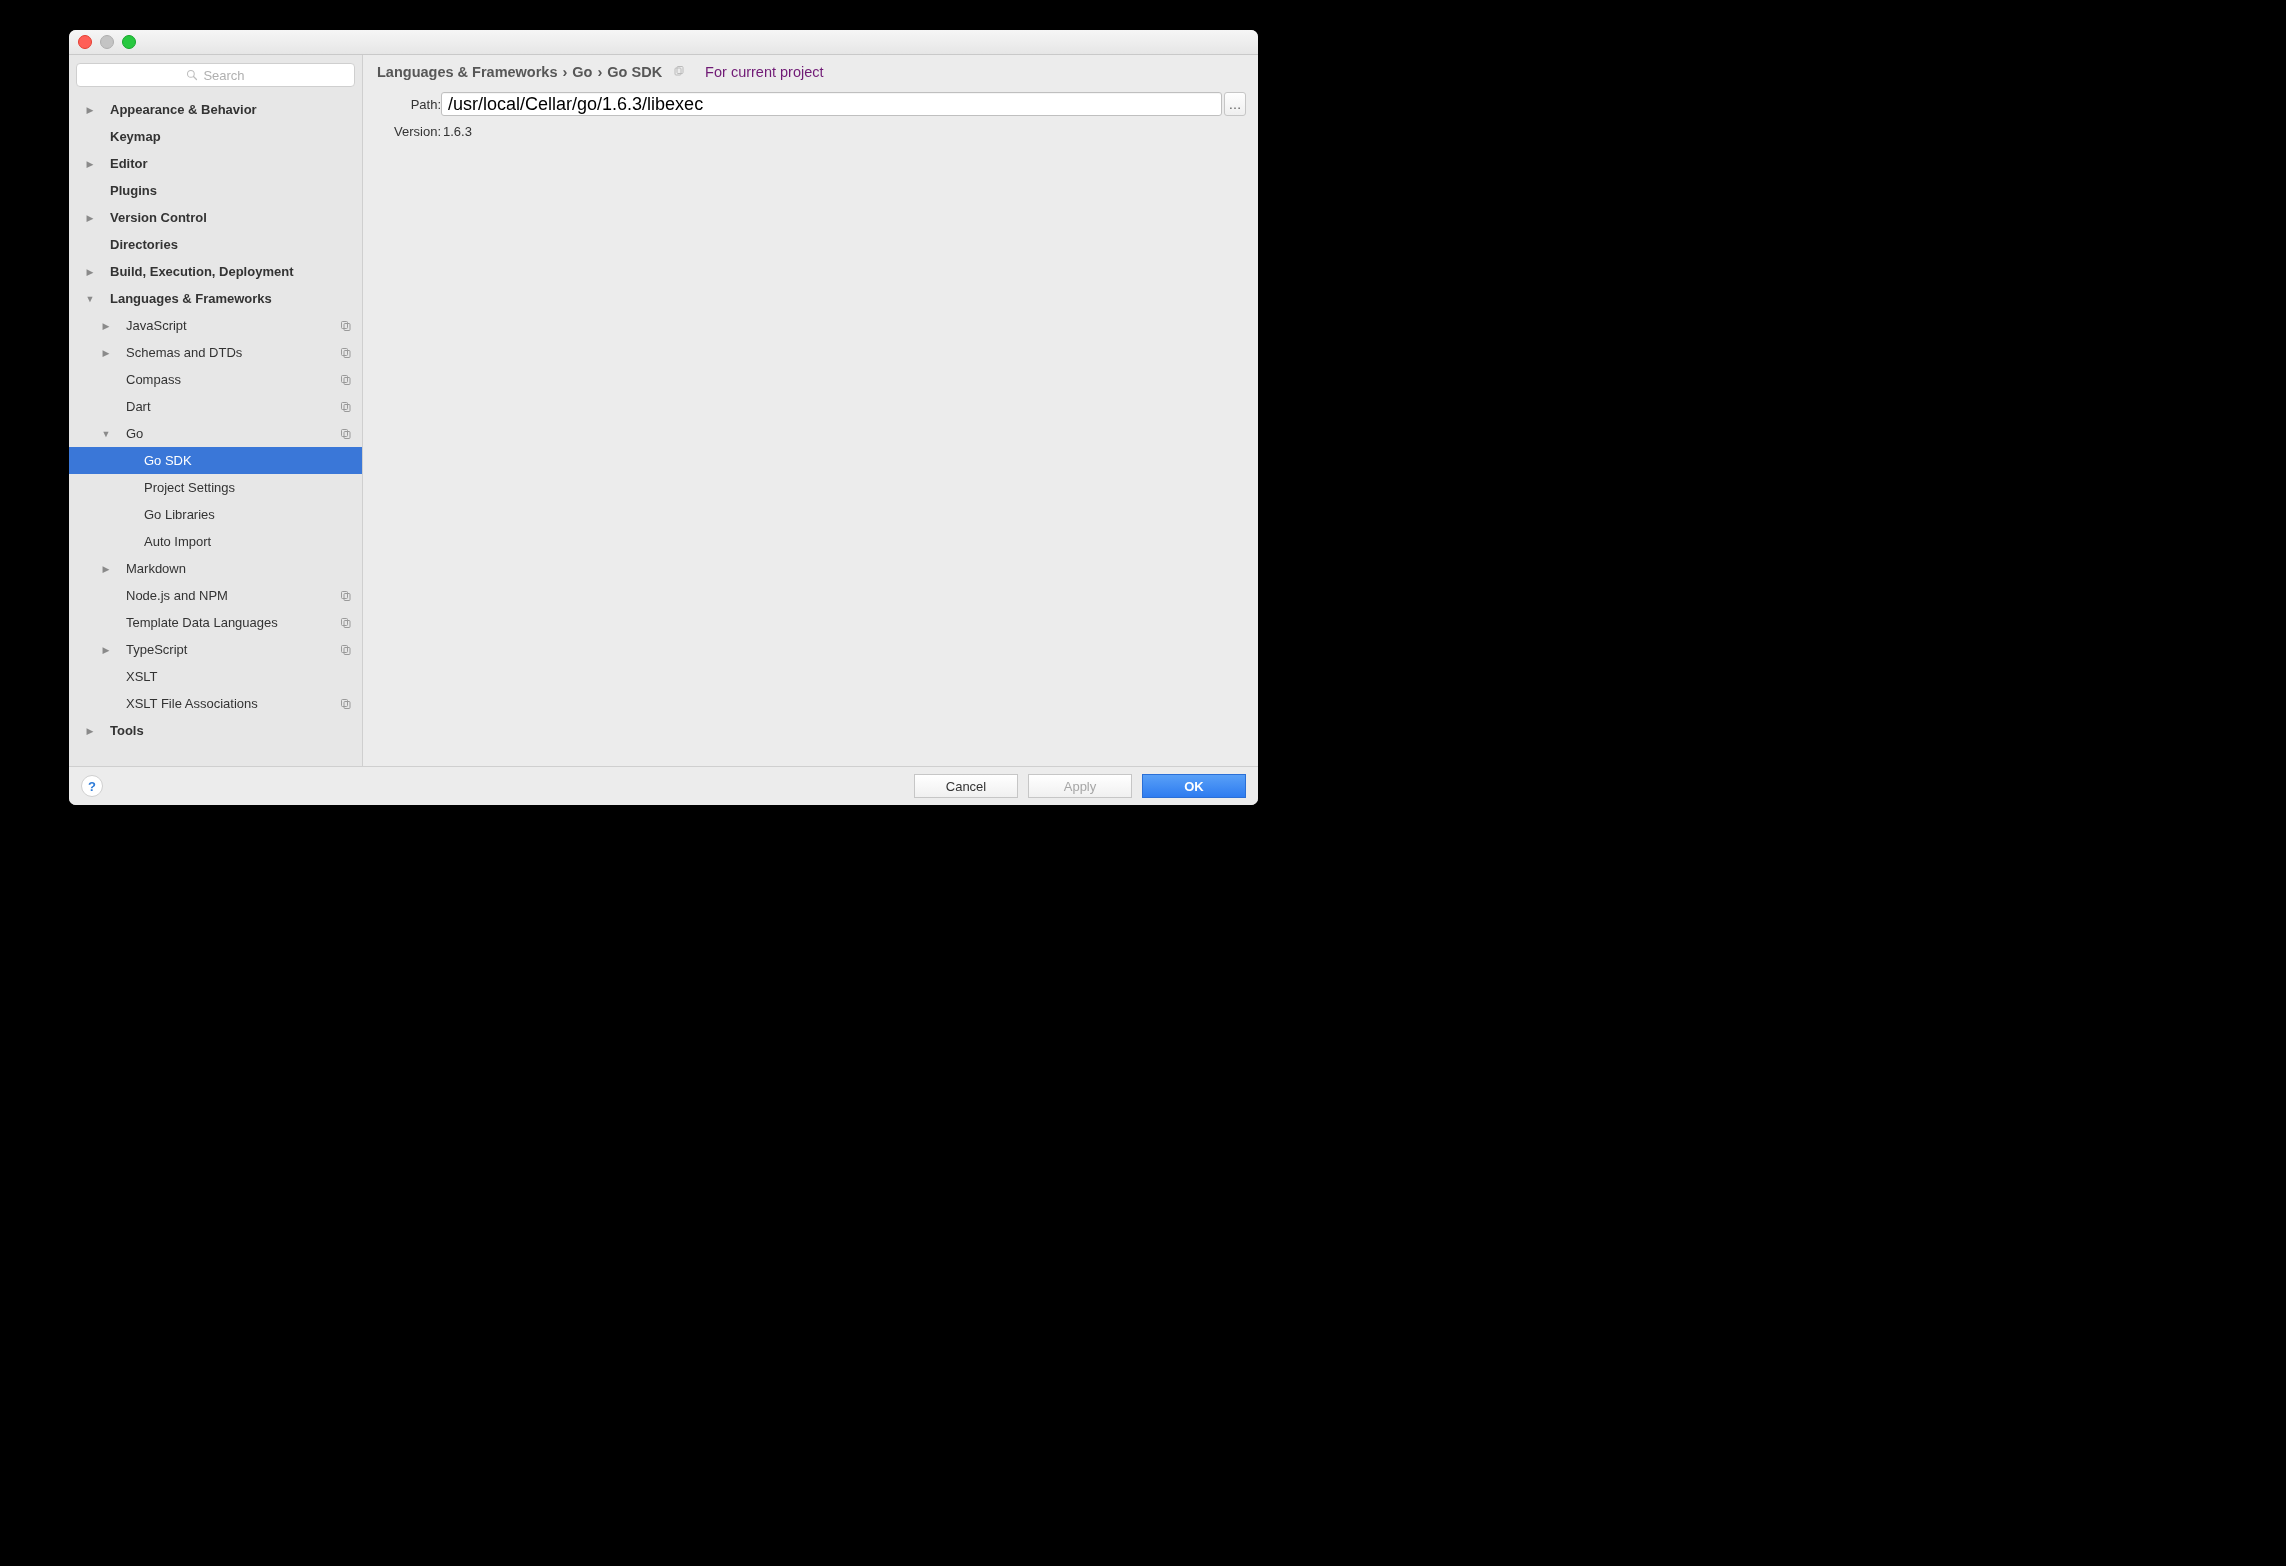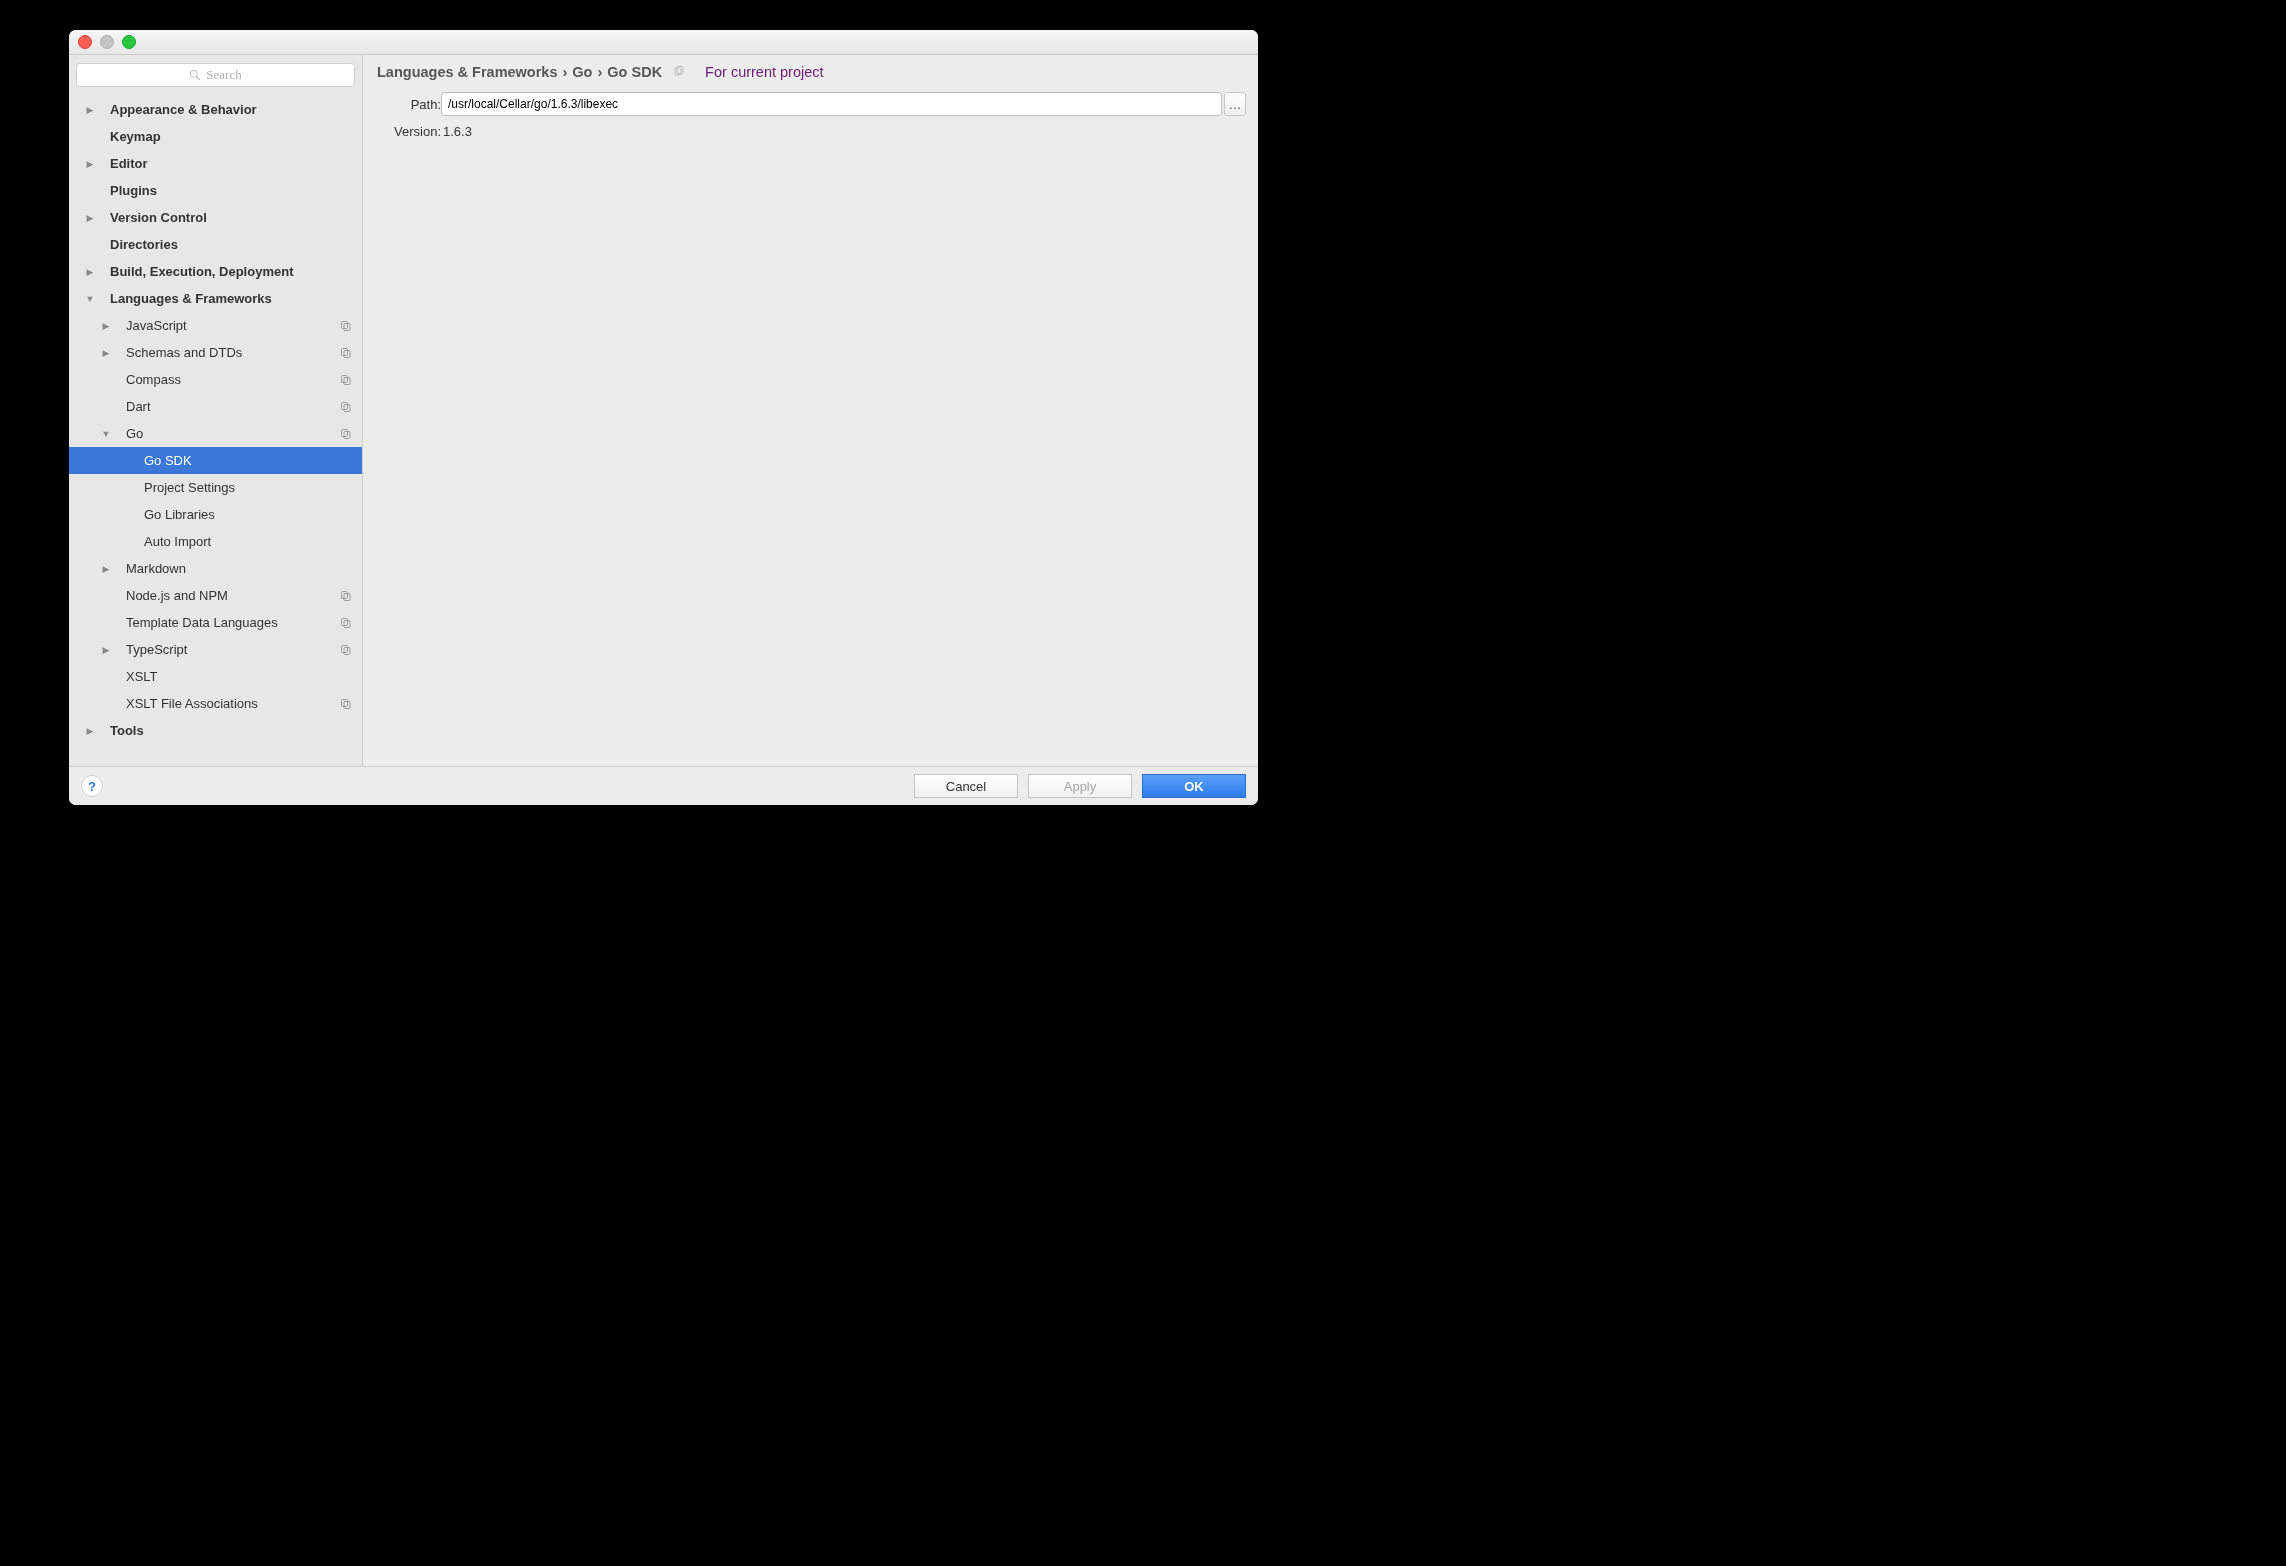--- a/index.html
+++ b/index.html
@@ -52,21 +52,20 @@
     min-height: 0;
   }
   .sidebar {
     width: 293px;
     background: #e7e7e7;
     border-right: 1px solid #cfcfcf;
     display: flex; flex-direction: column;
   }
   .searchwrap {
     padding: 8px 7px 7px 7px;
-    font-family: Liberation Serif, serif;
   }
   .search {
     height: 22px;
     background: #fff;
     border: 1px solid #cfcfcf;
     border-radius: 4px;
     display: flex; align-items: center; justify-content: center;
     gap: 5px;
     color: #b0b0b0;
   }
@@ -141,21 +140,21 @@
     align-items: center;
     font-size: 13px;
     color: #333;
   }
   .form .lab { text-align: right; }
   .form input.path {
     height: 22px;
     border: 1px solid #bfbfbf;
     border-radius: 3px;
     padding: 0 6px;
-    font-size: 12px;
+    font-size: 18px;
     background: #fff;
     box-shadow: inset 0 1px 0 rgba(0,0,0,.04);
     outline: none;
   }
   .form .browse {
     height: 22px; width: 20px;
     border: 1px solid #c6c6c6;
     border-radius: 3px;
     background: linear-gradient(#fefefe,#efefef);
     display: flex; align-items: center; justify-content: center;

